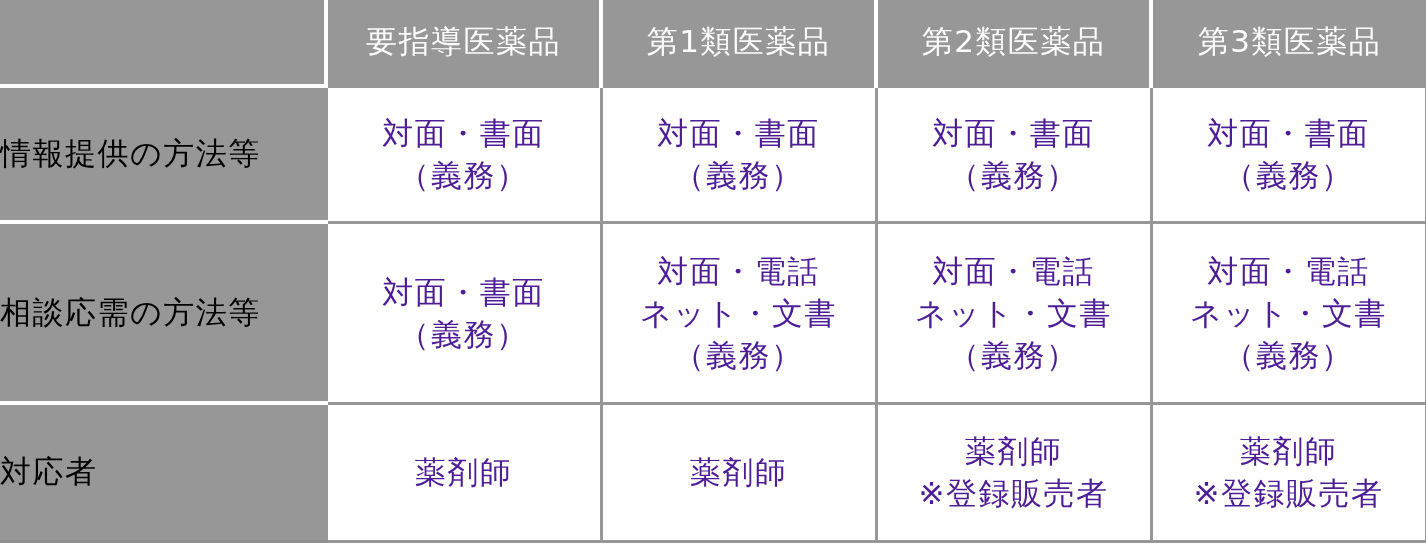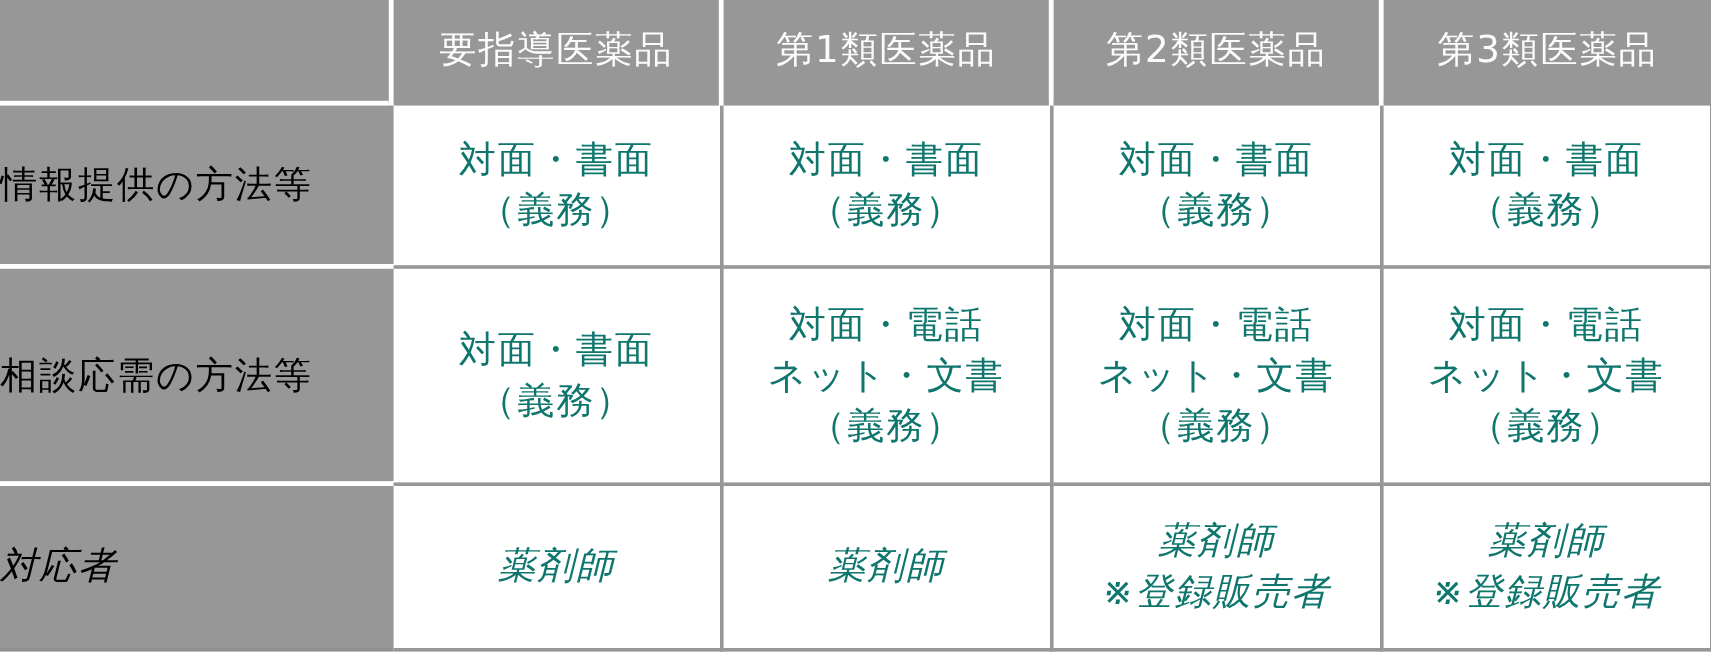--- a/index.html
+++ b/index.html
@@ -40,31 +40,31 @@
     text-align: left;
     padding-left: 31px;
     border-top: 4px solid #ffffff;
   }
   tr.r-last .rowlabel {
     border-bottom: 3px solid #8f8f8f;
   }
   
   td.cell {
     background: #ffffff;
-    color: #0f766e;
+    color: #4c1d95;
     text-align: center;
     border: 3px solid #979797;
     white-space: pre-line;
     line-height: 42px;
   }
   
   tr.r-head  { height: 86px;  }
   tr.r-info  { height: 136px; }
   tr.r-consult { height: 181px; }
-  tr.r-last  { height: 138px; font-style: italic; }
+  tr.r-last  { height: 138px; }
 </style>
 </head>
 <body>
 
 <table class="med-table">
   <colgroup>
     <col style="width:326px">
     <col style="width:275px">
     <col style="width:275px">
     <col style="width:275px">

